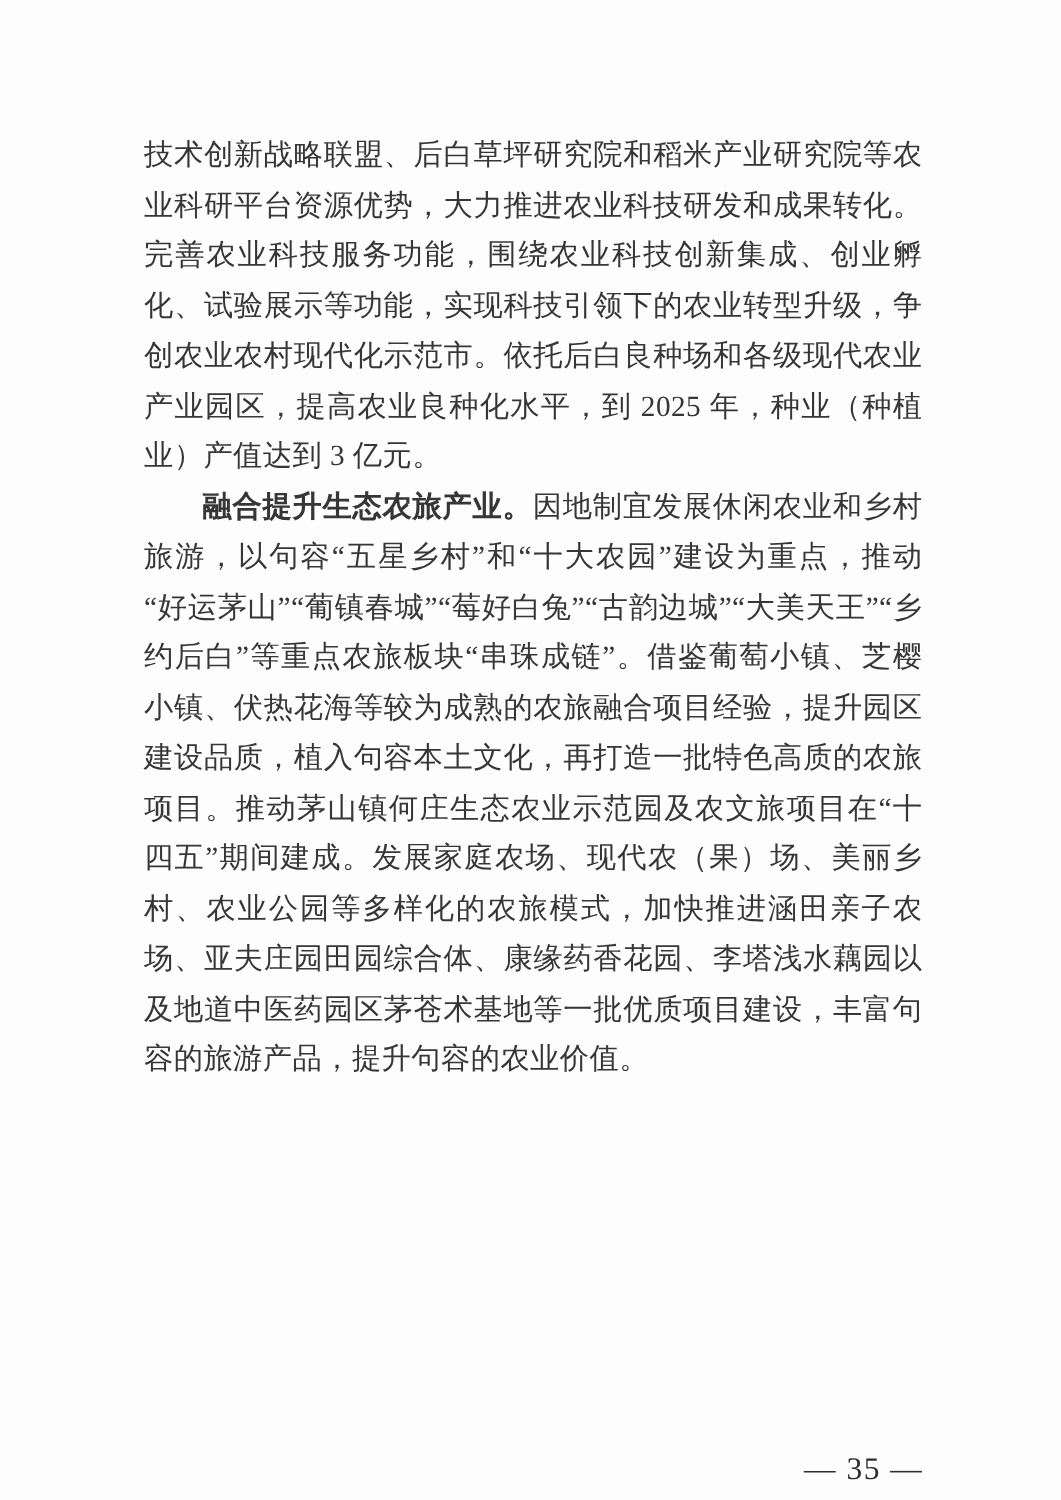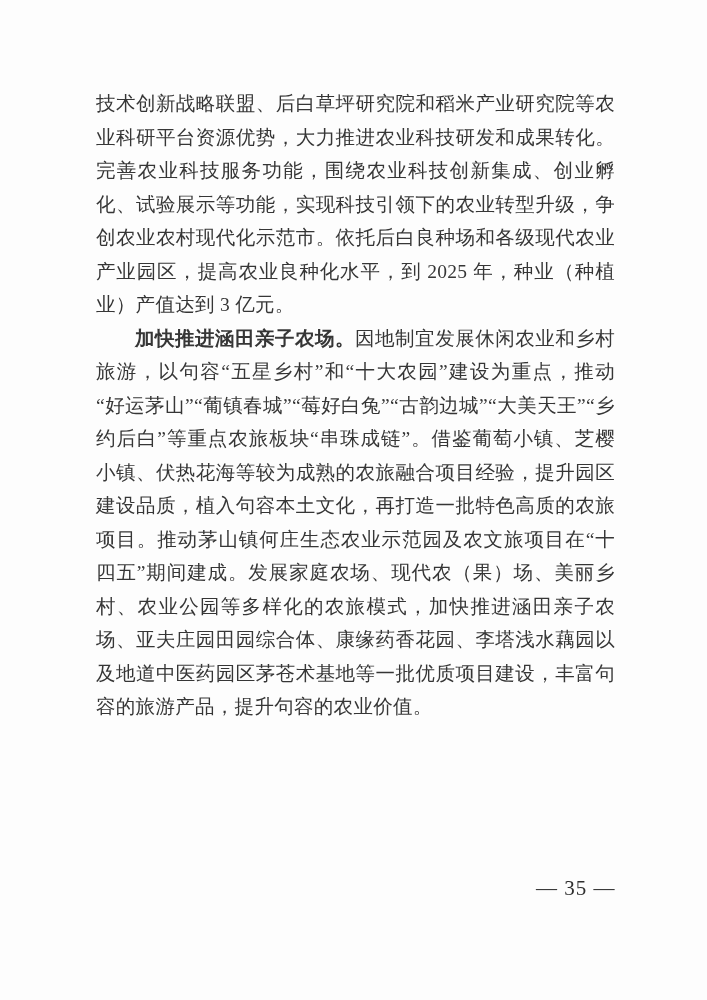--- a/index.html
+++ b/index.html
@@ -36,38 +36,38 @@
     padding: 0;
   }
   .content p.indent {
     text-indent: 2em;
   }
   .lead {
     font-weight: 700;
   }
   .page-number {
     position: absolute;
-    top: 873px;
+    top: 964px;
     left: 536px;
     color: #2e2e2e;
     font-size: 21px;
     line-height: 30px;
     letter-spacing: 1px;
     white-space: nowrap;
   }
 </style>
 </head>
 <body>
 
 <div class="page">
 
   <div class="content">
 
     <p><span>技术创新战略联盟、后白草坪研究院和稻米产业研究院等农业科研平台资源优势，大力推进农业科技研发和成果转化。完善农业科技服务功能，围绕农业科技创新集成、创业孵化、试验展示等功能，实现科技引领下的农业转型升级，争创农业农村现代化示范市。依托后白良种场和各级现代农业产业园区，提高农业良种化水平，到 2025 年，种业（种植业）产值达到 3 亿元。</span></p>
 
-    <p class="indent"><span class="lead">加快推进涵田亲子农场。</span><span>因地制宜发展休闲农业和乡村旅游，以句容“五星乡村”和“十大农园”建设为重点，推动“好运茅山”“葡镇春城”“莓好白兔”“古韵边城”“大美天王”“乡约后白”等重点农旅板块“串珠成链”。借鉴葡萄小镇、芝樱小镇、伏热花海等较为成熟的农旅融合项目经验，提升园区建设品质，植入句容本土文化，再打造一批特色高质的农旅项目。推动茅山镇何庄生态农业示范园及农文旅项目在“十四五”期间建成。发展家庭农场、现代农（果）场、美丽乡村、农业公园等多样化的农旅模式，加快推进涵田亲子农场、亚夫庄园田园综合体、康缘药香花园、李塔浅水藕园以及地道中医药园区茅苍术基地等一批优质项目建设，丰富句容的旅游产品，提升句容的农业价值。</span></p>
+    <p class="indent"><span class="lead">融合提升生态农旅产业。</span><span>因地制宜发展休闲农业和乡村旅游，以句容“五星乡村”和“十大农园”建设为重点，推动“好运茅山”“葡镇春城”“莓好白兔”“古韵边城”“大美天王”“乡约后白”等重点农旅板块“串珠成链”。借鉴葡萄小镇、芝樱小镇、伏热花海等较为成熟的农旅融合项目经验，提升园区建设品质，植入句容本土文化，再打造一批特色高质的农旅项目。推动茅山镇何庄生态农业示范园及农文旅项目在“十四五”期间建成。发展家庭农场、现代农（果）场、美丽乡村、农业公园等多样化的农旅模式，加快推进涵田亲子农场、亚夫庄园田园综合体、康缘药香花园、李塔浅水藕园以及地道中医药园区茅苍术基地等一批优质项目建设，丰富句容的旅游产品，提升句容的农业价值。</span></p>
 
 
   </div>
 
   <div class="page-number">— 35 —</div>
 
 </div>
 
 </body></html>

